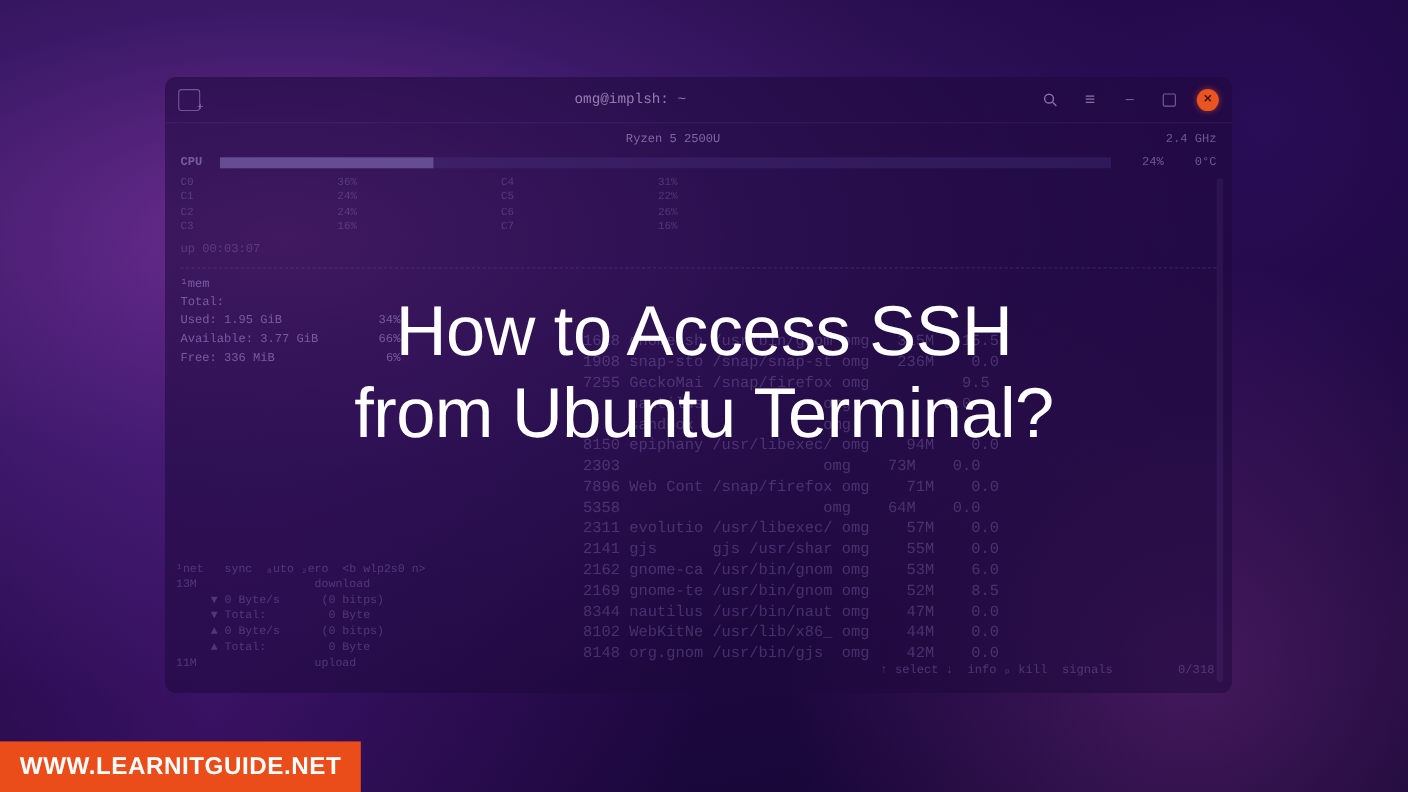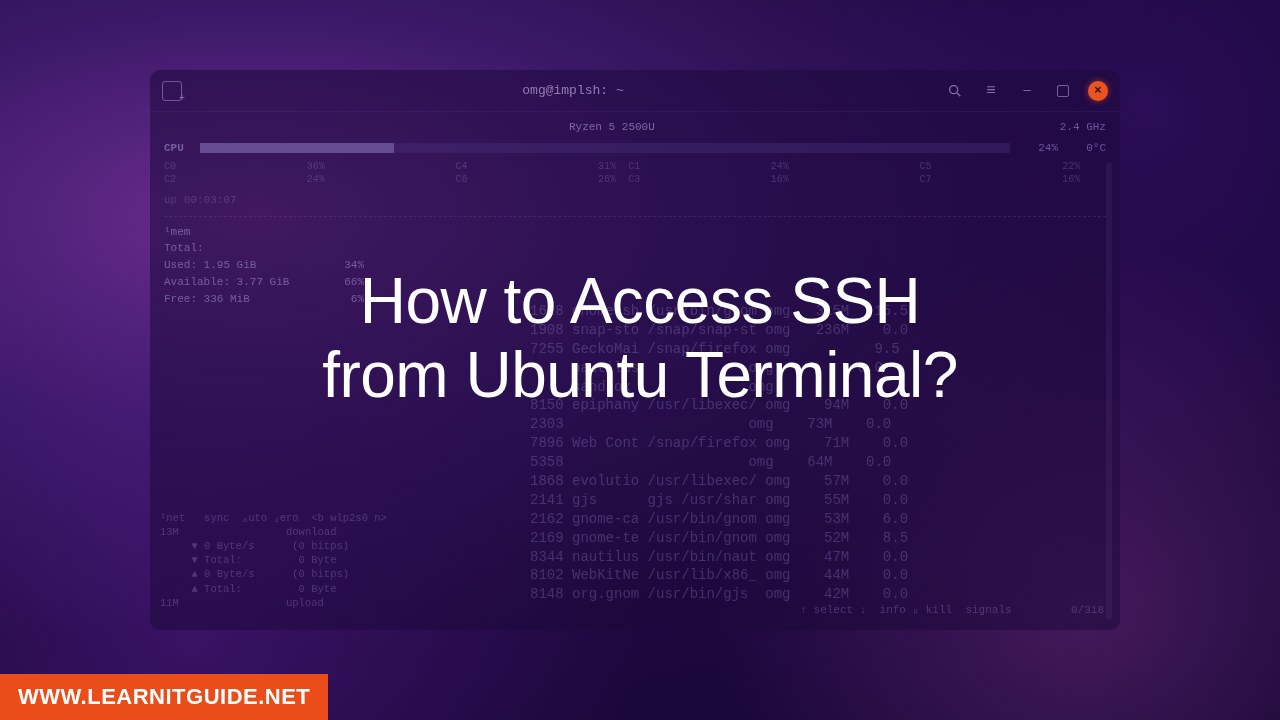--- a/index.html
+++ b/index.html
@@ -86,21 +86,21 @@
     height: calc(100% - 42px);
   }
   .cpu-row { display:flex; justify-content:space-between; margin-bottom:2px; }
   .time-center { text-align:center; }
   .ryzen { text-align:center; color: rgba(180,160,220,0.6); margin-bottom:4px; }
   .cpubar { display:flex; align-items:center; gap:8px; margin-bottom:3px; }
   .cpubar .lbl { width:28px;font-weight:bold; }
   .cpubar .bar { flex:1; height:10px; background:rgba(80,60,140,0.3); position:relative; }
   .cpubar .fill { height:100%; background:rgba(150,130,200,0.45); }
   .cpubar .pct { width:40px; text-align:right; }
-  .cores { display:flex; flex-wrap:wrap; gap:0 12px; margin-top:4px; font-size:10px; opacity:0.5; }
+  .cores { display:flex; flex-wrap:wrap; gap:0 12px; margin-top:4px; font-size:10px; opacity:0.5;flex-direction:column; }
   .core-item { width:48%; display:flex; justify-content:space-between; }
   .loadavg { text-align:right; margin-top:4px; font-size:11px; }
   .section-border { border-top:1px dashed rgba(120,100,180,0.25); margin:8px 0; }
   .mem-line { display:flex; justify-content:space-between; max-width:200px; margin:2px 0; font-size:11px; }
   .proc-table { position:absolute; left:380px; top:190px; font-size:14px; opacity:0.5; }
   .proc-row { display:flex; gap:6px; white-space:pre; }
   .net-section { position:absolute; left:10px; bottom:20px; font-size:10.5px; opacity:0.55; }
   .net-line { white-space:pre; }
   .select-line { position:absolute; right:16px; bottom:12px; font-size:11px; opacity:0.55; white-space:pre; }
   .uptime { margin-top:6px; opacity:0.5; font-size:11px; }
@@ -229,21 +229,21 @@
     <div class="proc-table">
       <div class="proc-row">1618 gnome-sh /usr/bin/gnom omg   315M   15.5</div>
       <div class="proc-row">1908 snap-sto /snap/snap-st omg   236M    0.0</div>
       <div class="proc-row">7255 GeckoMai /snap/firefox omg          9.5</div>
       <div class="proc-row">     nautilus             omg          0.0</div>
       <div class="proc-row">     sandbox              omg</div>
       <div class="proc-row">8150 epiphany /usr/libexec/ omg    94M    0.0</div>
       <div class="proc-row">2303                      omg    73M    0.0</div>
       <div class="proc-row">7896 Web Cont /snap/firefox omg    71M    0.0</div>
       <div class="proc-row">5358                      omg    64M    0.0</div>
-      <div class="proc-row">1868 evolutio /usr/libexec/ omg    57M    0.0</div>
+      <div class="proc-row">2311 evolutio /usr/libexec/ omg    57M    0.0</div>
       <div class="proc-row">2141 gjs      gjs /usr/shar omg    55M    0.0</div>
       <div class="proc-row">2162 gnome-ca /usr/bin/gnom omg    53M    6.0</div>
       <div class="proc-row">2169 gnome-te /usr/bin/gnom omg    52M    8.5</div>
       <div class="proc-row">8344 nautilus /usr/bin/naut omg    47M    0.0</div>
       <div class="proc-row">8102 WebKitNe /usr/lib/x86_ omg    44M    0.0</div>
       <div class="proc-row">8148 org.gnom /usr/bin/gjs  omg    42M    0.0</div>
     </div>
 
     <div class="net-section">
       <div class="net-line">¹net   sync  ₐuto ₂ero  &lt;b wlp2s0 n&gt;</div>

